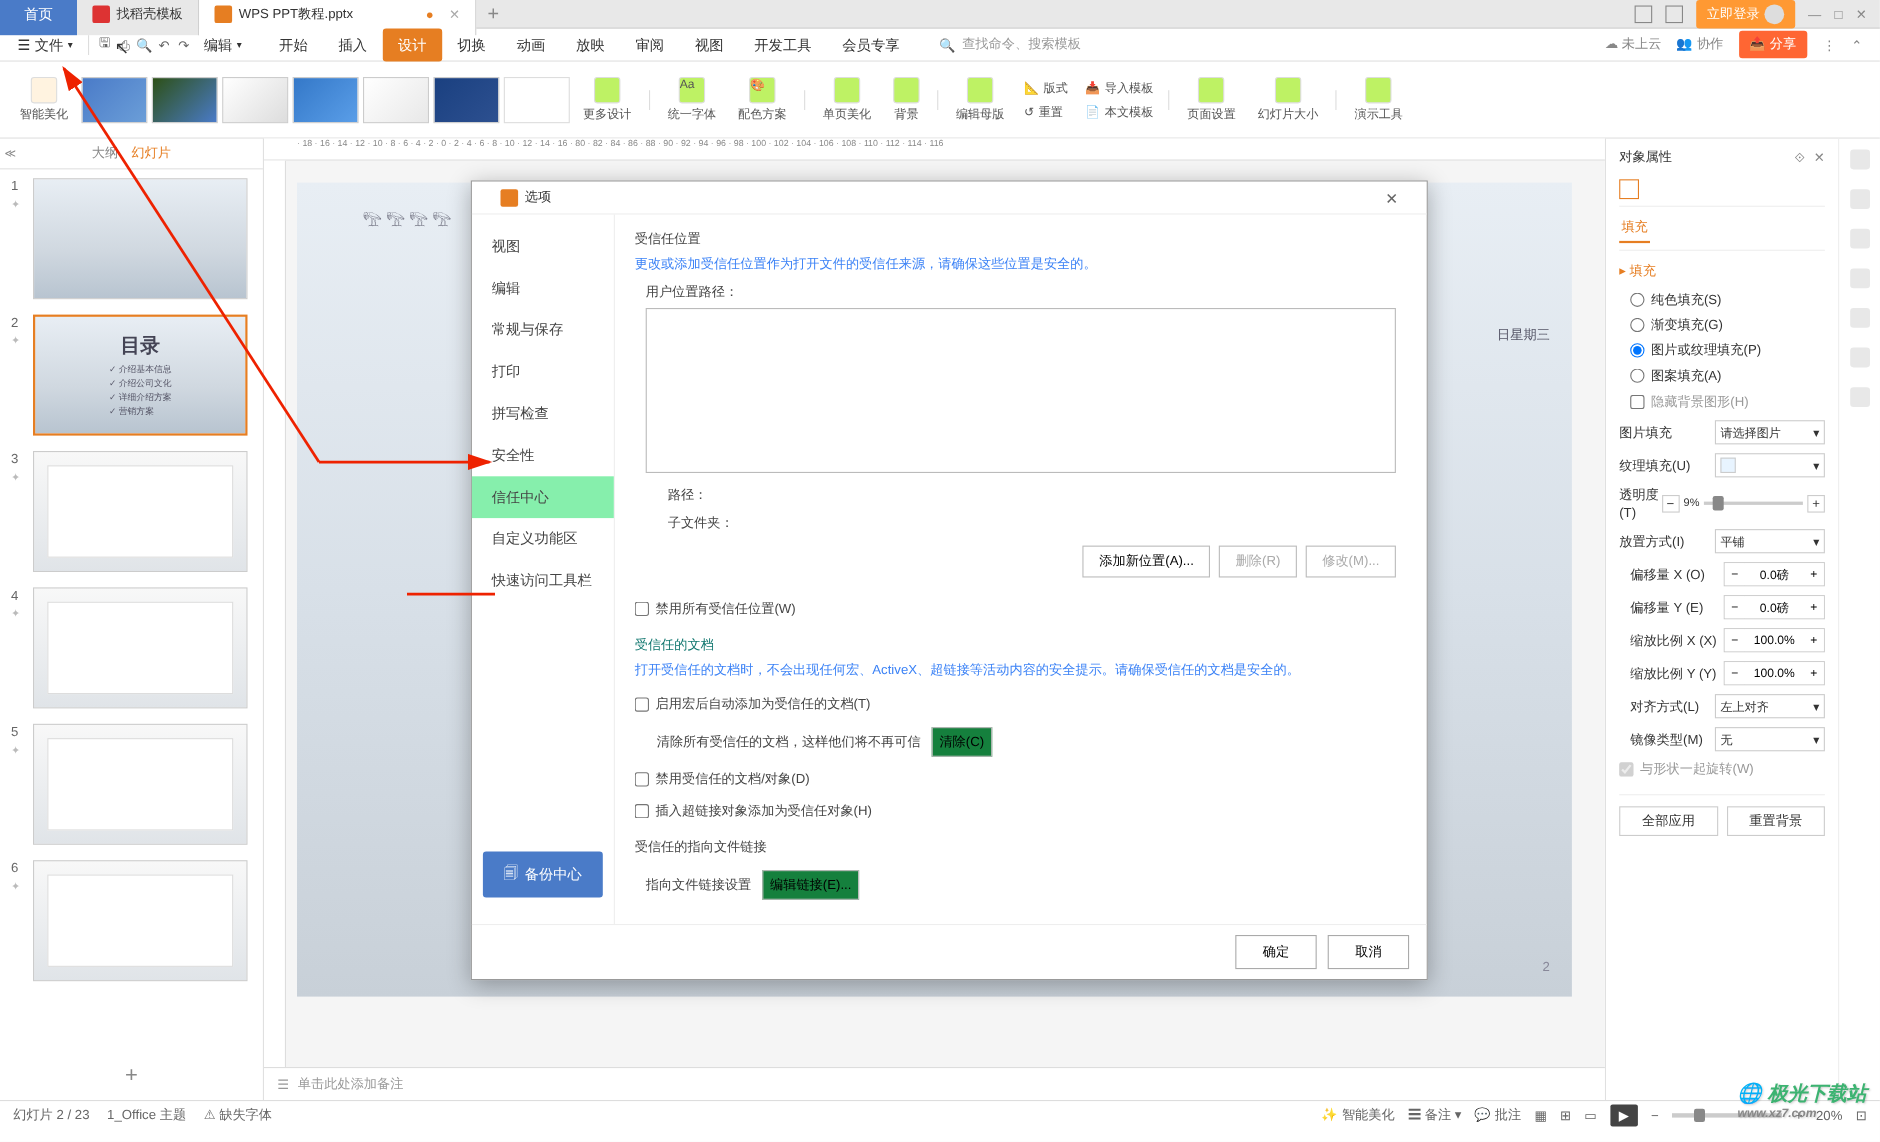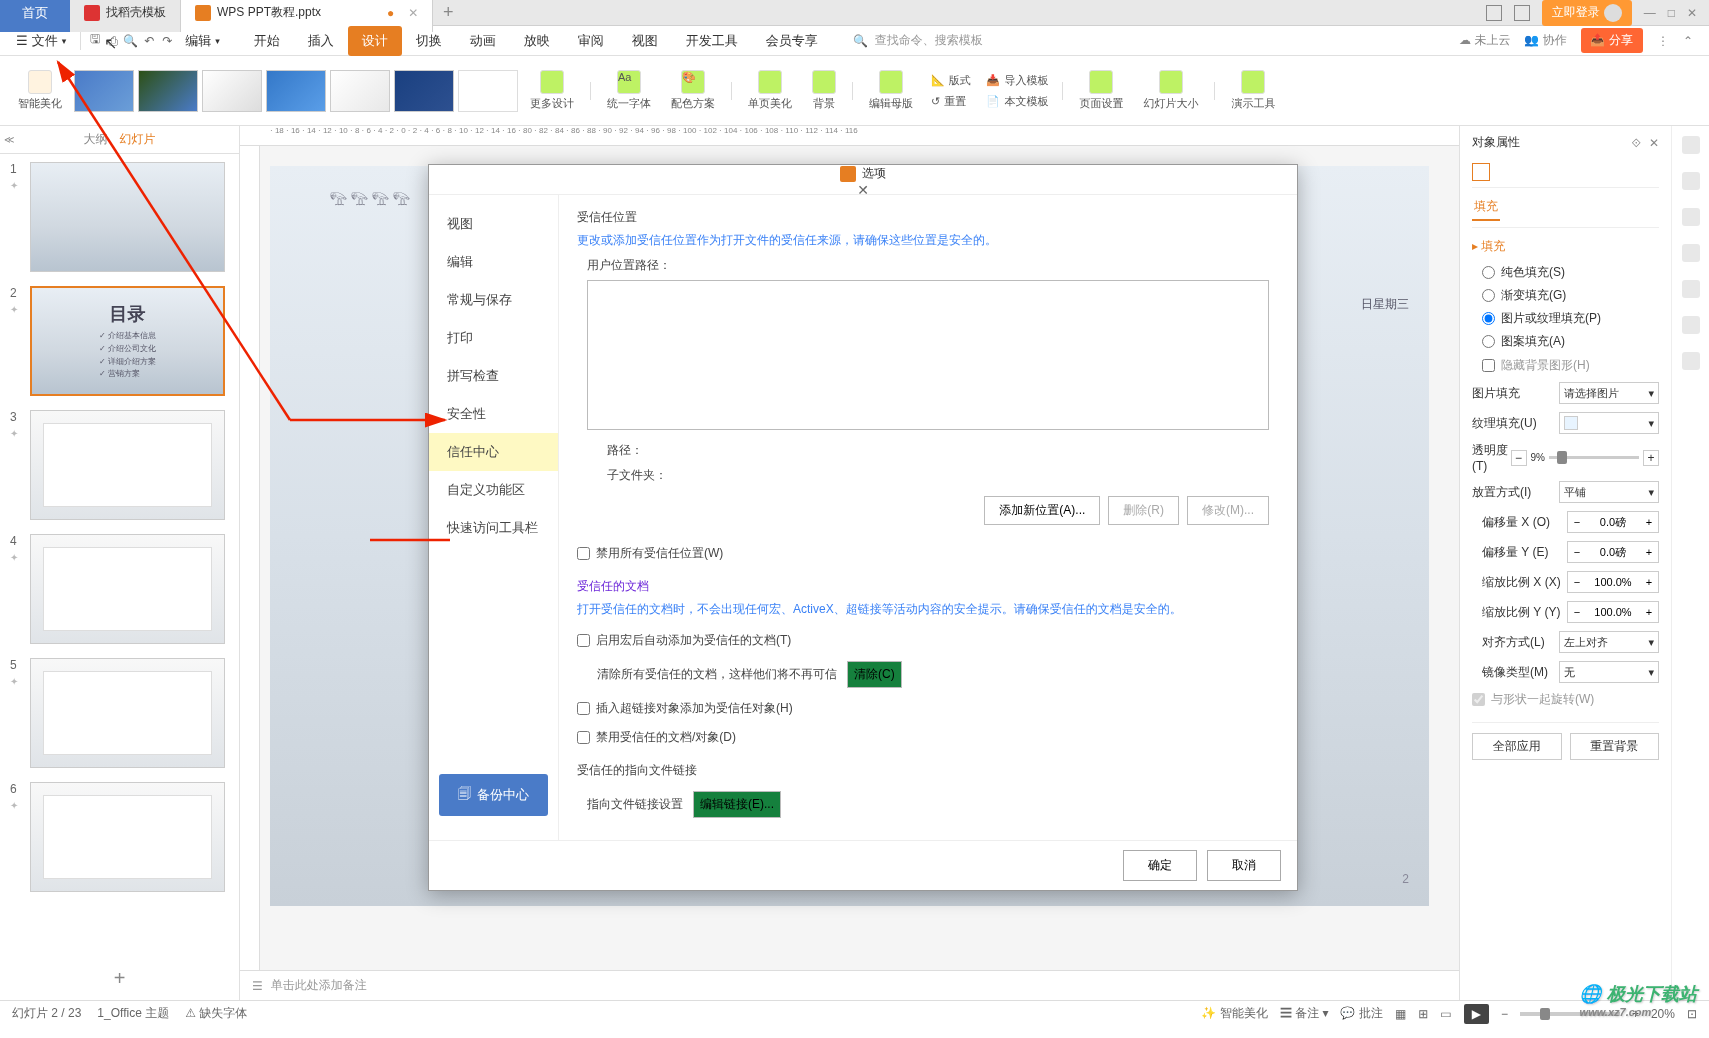--- a/index.html
+++ b/index.html
@@ -85,28 +85,28 @@
 .rp-spinner button { width: 18px; height: 20px; border: none; background: #fff; font-size: 11px; }
 .rp-spinner input { width: 54px; border: none; text-align: center; font-size: 11px; height: 20px; }
 .rp-checkbox { display: flex; align-items: center; gap: 6px; padding: 4px 0; color: #999; }
 .rp-footer { display: flex; gap: 8px; padding: 10px 0; border-top: 1px solid #eee; margin-top: 10px; }
 .rp-footer-btn { flex: 1; border: 1px solid #ccc; background: #fff; padding: 4px; text-align: center; font-size: 12px; }
 .right-tool-strip { width: 38px; border-left: 1px solid #eee; display: flex; flex-direction: column; align-items: center; gap: 18px; padding-top: 10px; }
 .tool-strip-icon { width: 18px; height: 18px; background: #e8e8e8; border-radius: 3px; }
 
 
 .options-dialog { position: absolute; left: 428px; top: 164px; width: 870px; height: 727px; background: #fff; border: 1px solid #999; box-shadow: 0 4px 20px rgba(0,0,0,0.3); display: flex; flex-direction: column; }
-.dialog-titlebar { height: 30px; display: flex; align-items: center; justify-content: space-between; padding: 0 26px; border-bottom: 1px solid #eee; flex-direction: column; }
+.dialog-titlebar { height: 30px; display: flex; align-items: center; justify-content: space-between; padding: 0 26px; border-bottom: 1px solid #eee; }
 .dialog-title { display: flex; align-items: center; gap: 6px; font-size: 12px; }
 .dialog-title-icon { width: 16px; height: 16px; background: #e67e22; border-radius: 2px; }
 .dialog-close { font-size: 14px; color: #666; cursor: pointer; }
 .dialog-body { flex: 1; display: flex; }
 .dialog-sidebar { width: 130px; border-right: 1px solid #eee; padding: 10px 0; display: flex; flex-direction: column; }
 .dialog-sidebar-item { padding: 10px 18px; font-size: 13px; color: #444; cursor: pointer; }
-.dialog-sidebar-item.active { background: #fef9c3; }
+.dialog-sidebar-item.active { background: #86efac; }
 .backup-btn { margin: auto 10px 14px; background: #4a7bc8; color: #fff; padding: 10px; text-align: center; border-radius: 3px; display: flex; align-items: center; justify-content: center; gap: 6px; font-size: 13px; }
 .dialog-content { flex: 1; padding: 14px 18px; font-size: 12px; color: #444; overflow-y: auto; }
 .dc-section-title { font-size: 12px; margin-bottom: 6px; }
 .dc-desc { font-size: 12px; color: #3b82f6; margin-bottom: 8px; }
 .dc-textarea { width: 100%; height: 150px; border: 1px solid #bbb; background: #fff; margin-bottom: 8px; }
 .dc-label-row { padding: 4px 20px; font-size: 12px; }
 .dc-btn-row { display: flex; justify-content: flex-end; gap: 8px; padding: 8px 0 14px; }
 .dc-btn { padding: 5px 14px; border: 1px solid #bbb; background: #fff; font-size: 12px; }
 .dc-btn.disabled { color: #aaa; }
 .dc-check-row { display: flex; align-items: center; gap: 6px; padding: 6px 0; }
@@ -540,37 +540,37 @@
           <button class="dc-btn">添加新位置(A)...</button>
           <button class="dc-btn disabled">删除(R)</button>
           <button class="dc-btn disabled">修改(M)...</button>
         </div>
       </div>
       <label class="dc-check-row">
           <input type="checkbox" style="">
           <span>禁用所有受信任位置(W)</span>
         </label>
 
-      <div class="dc-section-title" style="color:#6d28d9;margin-top:10px">受信任的文档</div>
+      <div class="dc-section-title" style="color:#0f766e;margin-top:10px">受信任的文档</div>
       <div class="dc-desc">打开受信任的文档时，不会出现任何宏、ActiveX、超链接等活动内容的安全提示。请确保受信任的文档是安全的。</div>
       <label class="dc-check-row">
           <input type="checkbox" style="">
           <span>启用宏后自动添加为受信任的文档(T)</span>
         </label>
       <div class="dc-inline-row">
         <span>清除所有受信任的文档，这样他们将不再可信</span>
         <button class="dc-small-btn">清除(C)</button>
       </div>
       <label class="dc-check-row">
           <input type="checkbox" style="">
-          <span>插入超链接对象添加为受信任对象(H)</span>
+          <span>禁用受信任的文档/对象(D)</span>
         </label>
       <label class="dc-check-row">
           <input type="checkbox" style="">
-          <span>禁用受信任的文档/对象(D)</span>
+          <span>插入超链接对象添加为受信任对象(H)</span>
         </label>
 
       <div class="dc-section-title" style="color:#444;margin-top:10px">受信任的指向文件链接</div>
       <div class="dc-inline-row" style="padding-left:10px">
         <span>指向文件链接设置</span>
         <button class="dc-small-btn">编辑链接(E)...</button>
       </div>
     </div>
   </div>
   <div class="dialog-footer">

